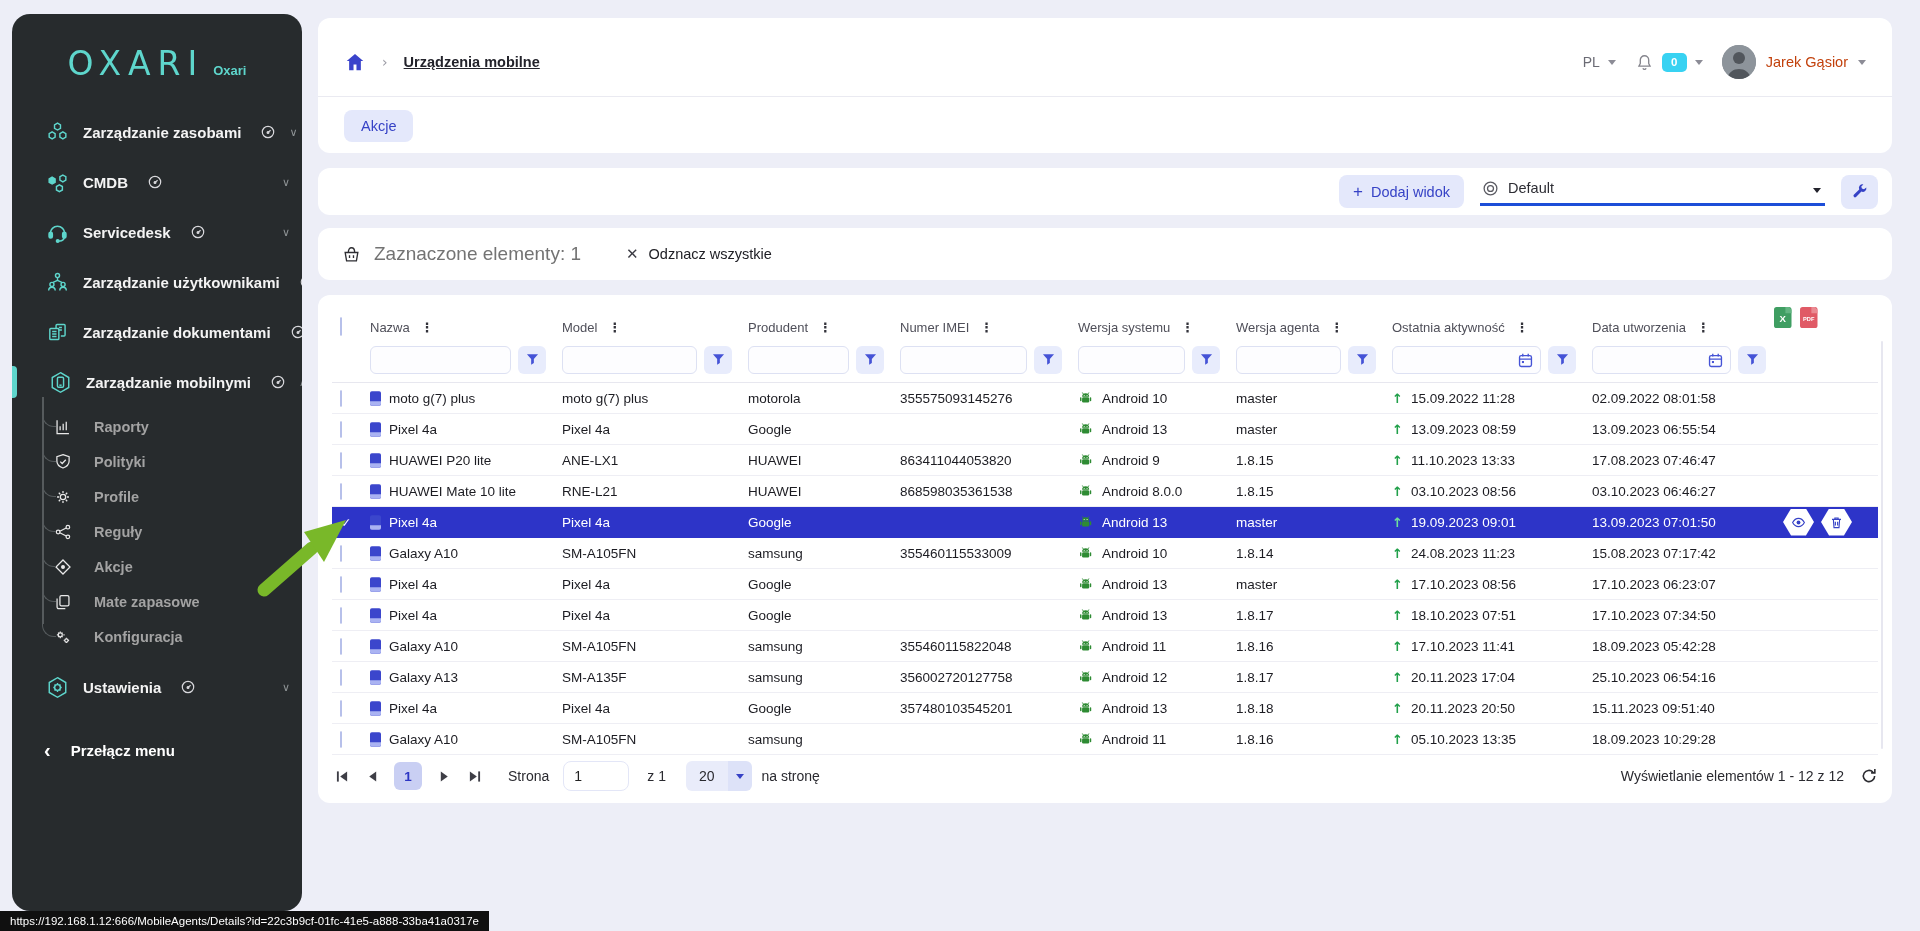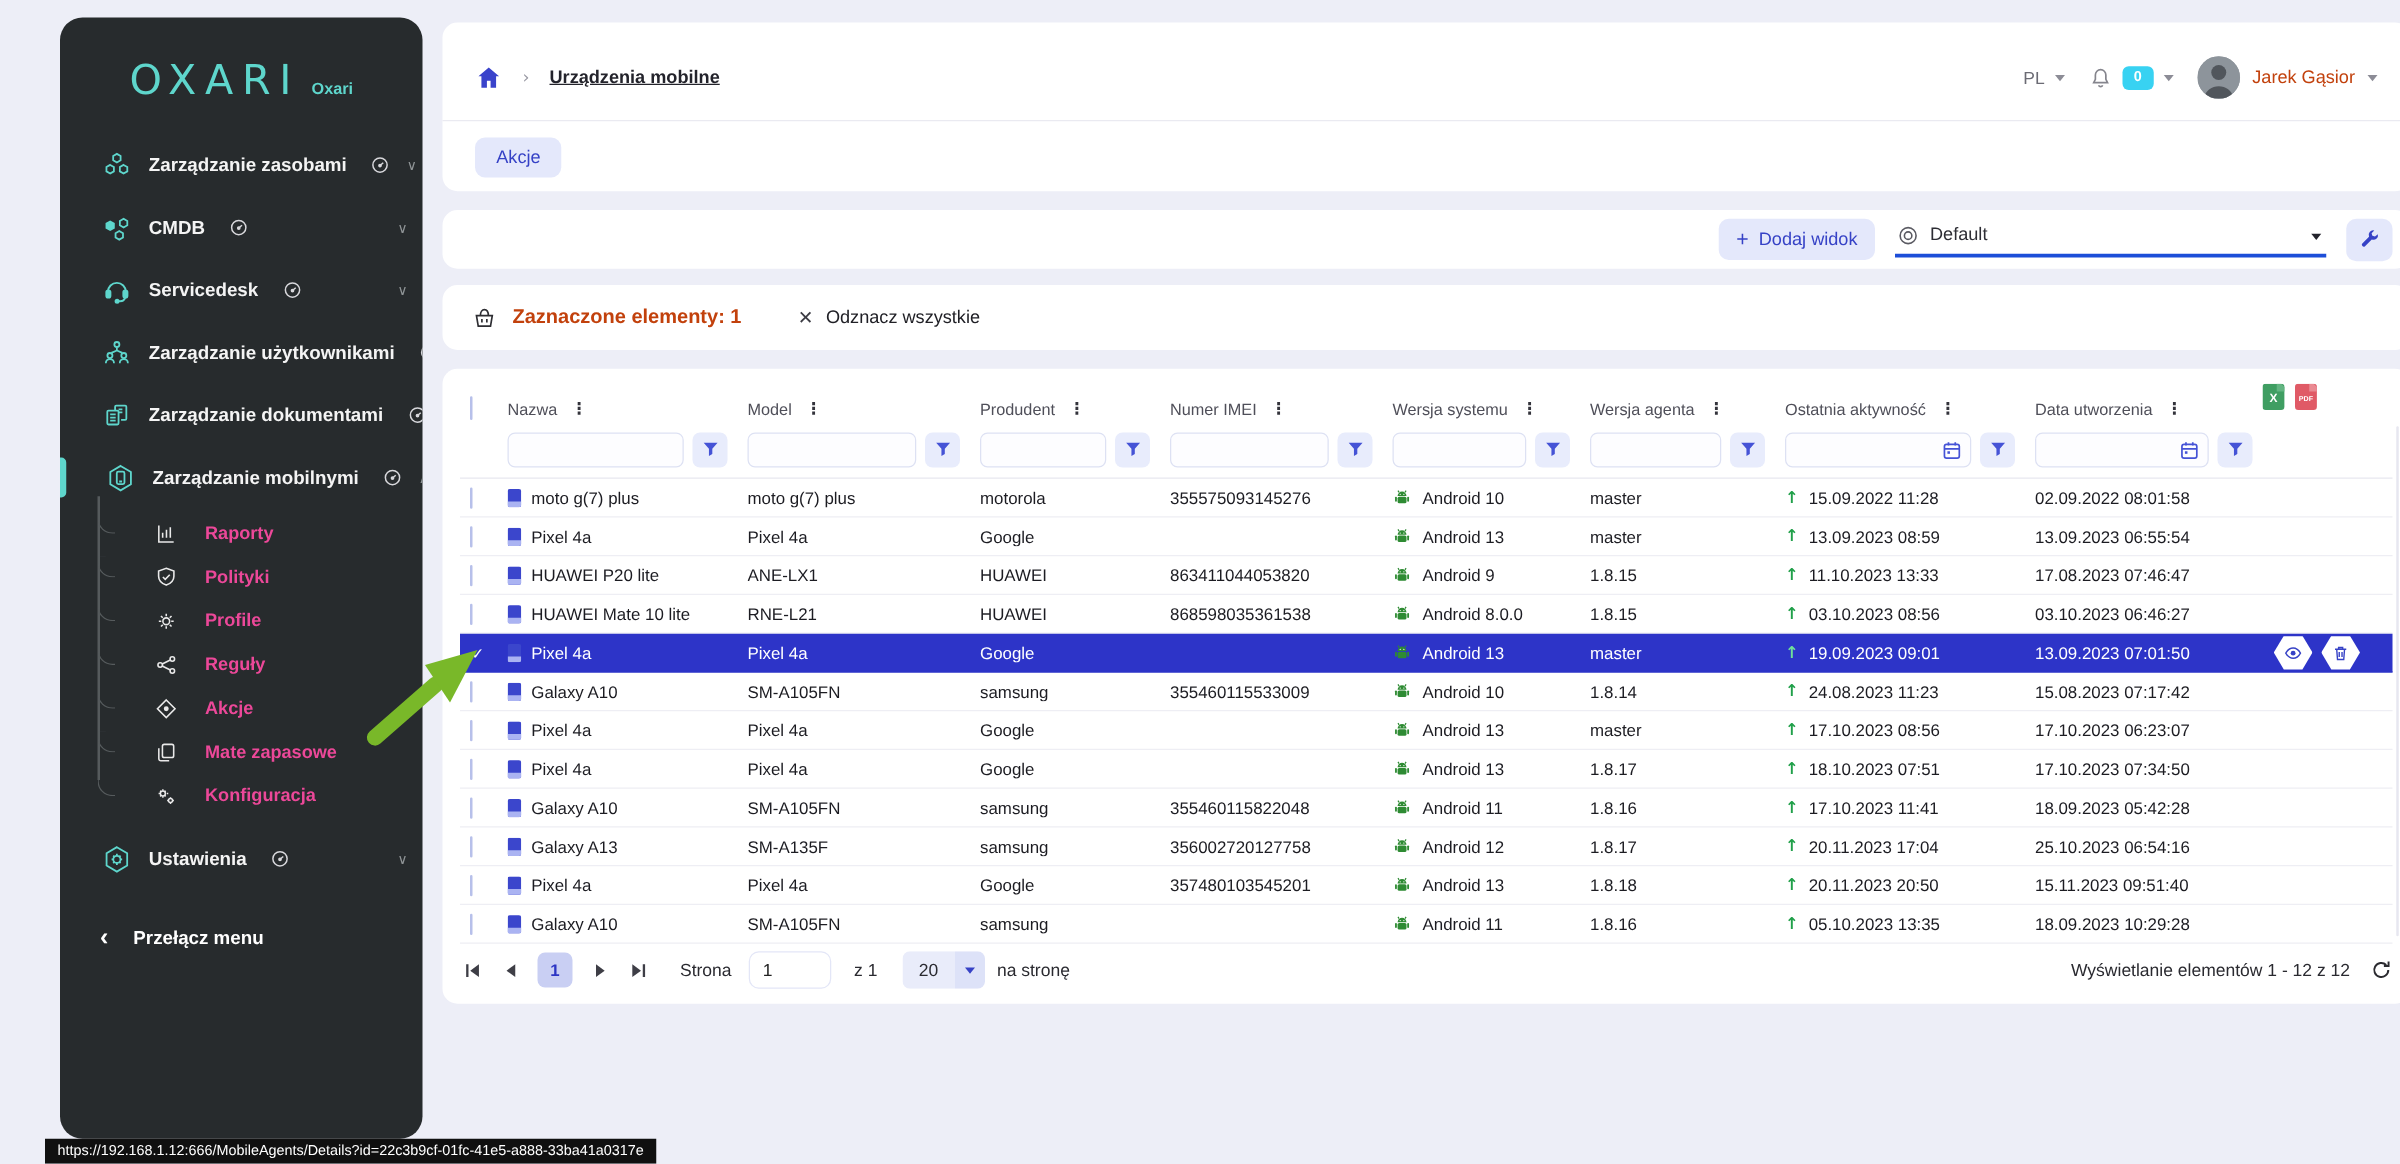--- a/index.html
+++ b/index.html
@@ -1,42 +1,42 @@
 <!DOCTYPE html>
 <html><head>
 <meta charset="utf-8">
 <style>
   * { margin:0; padding:0; box-sizing:border-box; }
   html,body { width:1920px; height:931px; }
   body {
     font-family:"Liberation Sans","DejaVu Sans",sans-serif;
     background:#edeef7; color:#1c1c22; overflow:hidden; position:relative;
   }
-  .page { position:relative; width:1528px; height:931px;margin-left:36px; }
+  .page { position:relative; width:1528px; height:931px; }
 
   
   .sidebar {
     position:absolute; left:12px; top:14px; width:290px; height:897px;
     background:#272b2d; border-radius:18px; color:#fff; overflow:hidden;
   }
   .logo-row { display:flex; justify-content:center; align-items:baseline; gap:9px; padding:30px 0 24px; }
   .logo-main { font-size:33px; color:#5ed6cc; letter-spacing:7px; font-weight:400; font-family:"DejaVu Sans",sans-serif; }
   .logo-sub { font-size:13px; color:#5ed6cc; font-weight:700; }
   .menu-item { height:50px; display:flex; align-items:center; gap:14px; padding:0 12px 0 33px; cursor:pointer; position:relative; }
   .menu-item.indent { padding-left:36px; }
   .menu-item.active::before { content:''; position:absolute; left:0; top:9px; bottom:9px; width:5px; background:#5ed6cc; border-radius:0 4px 4px 0; }
   .mi-icon { width:24px; height:24px; flex:none; display:flex; align-items:center; justify-content:center; }
   .mi-icon svg { width:23px; height:23px; }
   .mi-label { font-size:15px; font-weight:600; color:#f4f4f4; white-space:nowrap; }
   .gauge { width:14px; height:14px; margin-left:6px; flex:none; display:flex; }
   .gauge svg { width:14px; height:14px; }
   .mi-caret { margin-left:auto; color:#8f9496; font-size:11px; font-family:"DejaVu Sans",sans-serif; }
   .submenu { position:relative; padding:2px 0 8px; }
   .submenu::before { content:''; position:absolute; left:30px; top:-10px; height:calc(100% - 28px); width:1.5px; background:#565b5d; }
-  .submenu-item { height:35px; display:flex; align-items:center; gap:22px; padding-left:76px; position:relative; font-size:14.5px; font-weight:600; color:#ec4899; cursor:pointer; }
+  .submenu-item { height:35px; display:flex; align-items:center; gap:22px; padding-left:42px; position:relative; font-size:14.5px; font-weight:600; color:#a3a3a3; cursor:pointer; }
   .submenu-item::before { content:''; position:absolute; left:30px; top:1px; width:13px; height:16px; border-left:1.5px solid #565b5d; border-bottom:1.5px solid #565b5d; border-bottom-left-radius:12px; }
   .si-icon { width:18px; height:18px; flex:none; display:flex; }
   .si-icon svg { width:18px; height:18px; }
   .submenu-item.active { background:#66dad1; border-radius:10px; margin:0 16px 0 42px; padding-left:12px; gap:18px; color:#fff; }
   .submenu-item.active::before { display:none; }
   .collapse-row { display:flex; align-items:center; gap:20px; padding-left:32px; margin-top:28px; color:#fff; font-size:15px; font-weight:600; cursor:pointer; }
   .collapse-chevron { font-size:20px; font-weight:700; line-height:1; color:#fff; }
 
   
   .main { position:absolute; left:318px; top:0; width:1574px; height:931px; }
@@ -66,21 +66,21 @@
   .view-select { width:345px; display:flex; align-items:center; gap:9px; border-bottom:3px solid #1d4ed8; padding:2px 4px 6px 2px; cursor:pointer; }
   .view-select .target-ic { width:17px; height:17px; display:flex; }
   .view-select-label { font-size:14.5px; color:#2d2d34; }
   .view-caret { margin-left:auto; }
   .view-caret .caret-tri { border-top-color:#23232c; }
   .wrench-btn { width:37px; height:34px; border-radius:8px; background:#e4e8fb; display:flex; align-items:center; justify-content:center; cursor:pointer; }
   .wrench-btn svg { width:17px; height:17px; }
 
   .card-selection { top:228px; height:52px; display:flex; align-items:center; padding-left:24px; gap:13px; }
   .basket-ic { width:19px; height:19px; display:flex; }
-  .sel-label { font-size:16px; color:#c2410c;font-weight:bold; }
+  .sel-label { font-size:19px; color:#737373; }
   .deselect { display:flex; align-items:center; gap:10px; margin-left:32px; cursor:pointer; }
   .x-ic { font-size:15px; color:#3c3c44; font-weight:400; }
   .deselect-label { font-size:14.5px; color:#202026; }
 
   
   :root { --cols: 38px 192px 186px 152px 178px 158px 156px 200px 190px 1fr; }
   .card-table { top:295px; height:508px; padding:0 14px; }
   .thead { display:grid; grid-template-columns:var(--cols); align-items:center; height:46px; padding-top:18px; }
   .th { display:flex; align-items:center; gap:11px; font-size:13px; color:#4f4f59; }
   .th-label { cursor:pointer; white-space:nowrap; }

